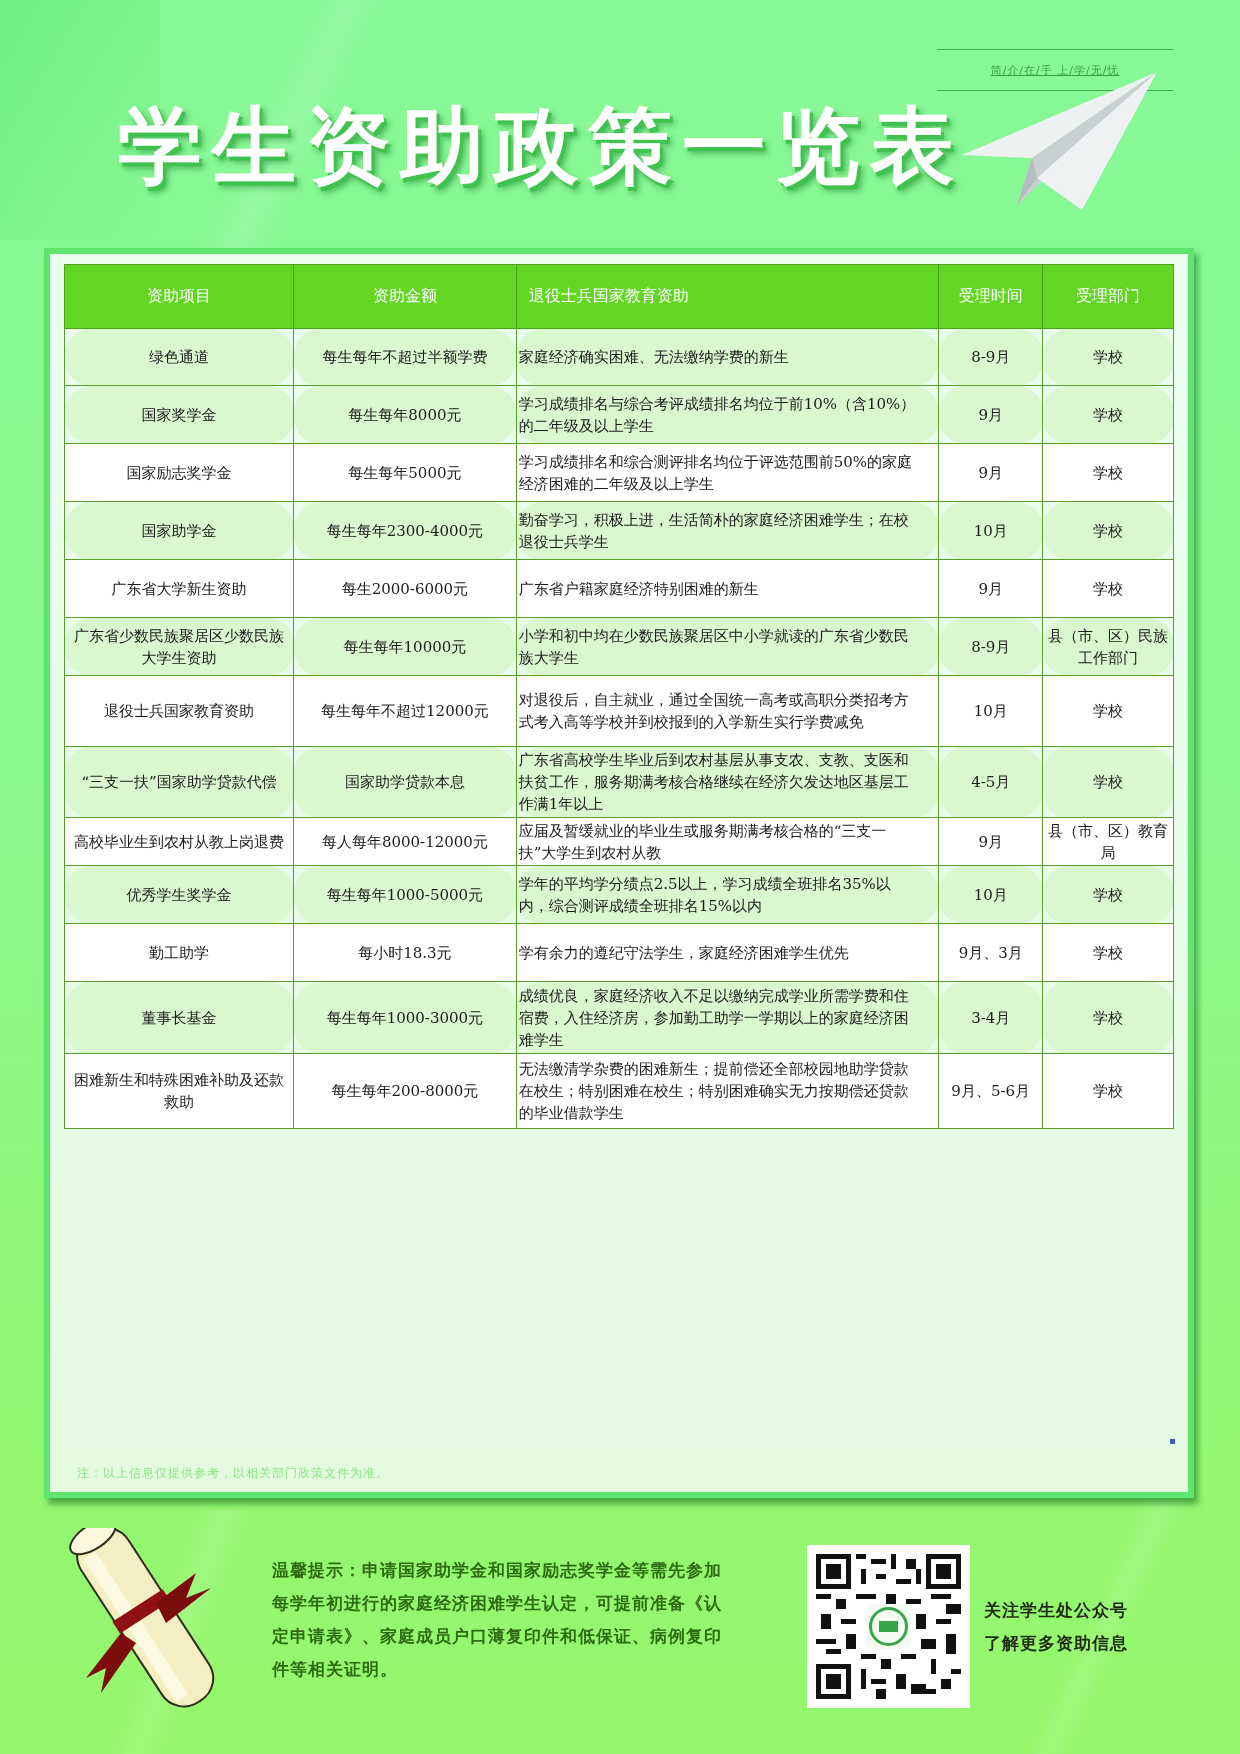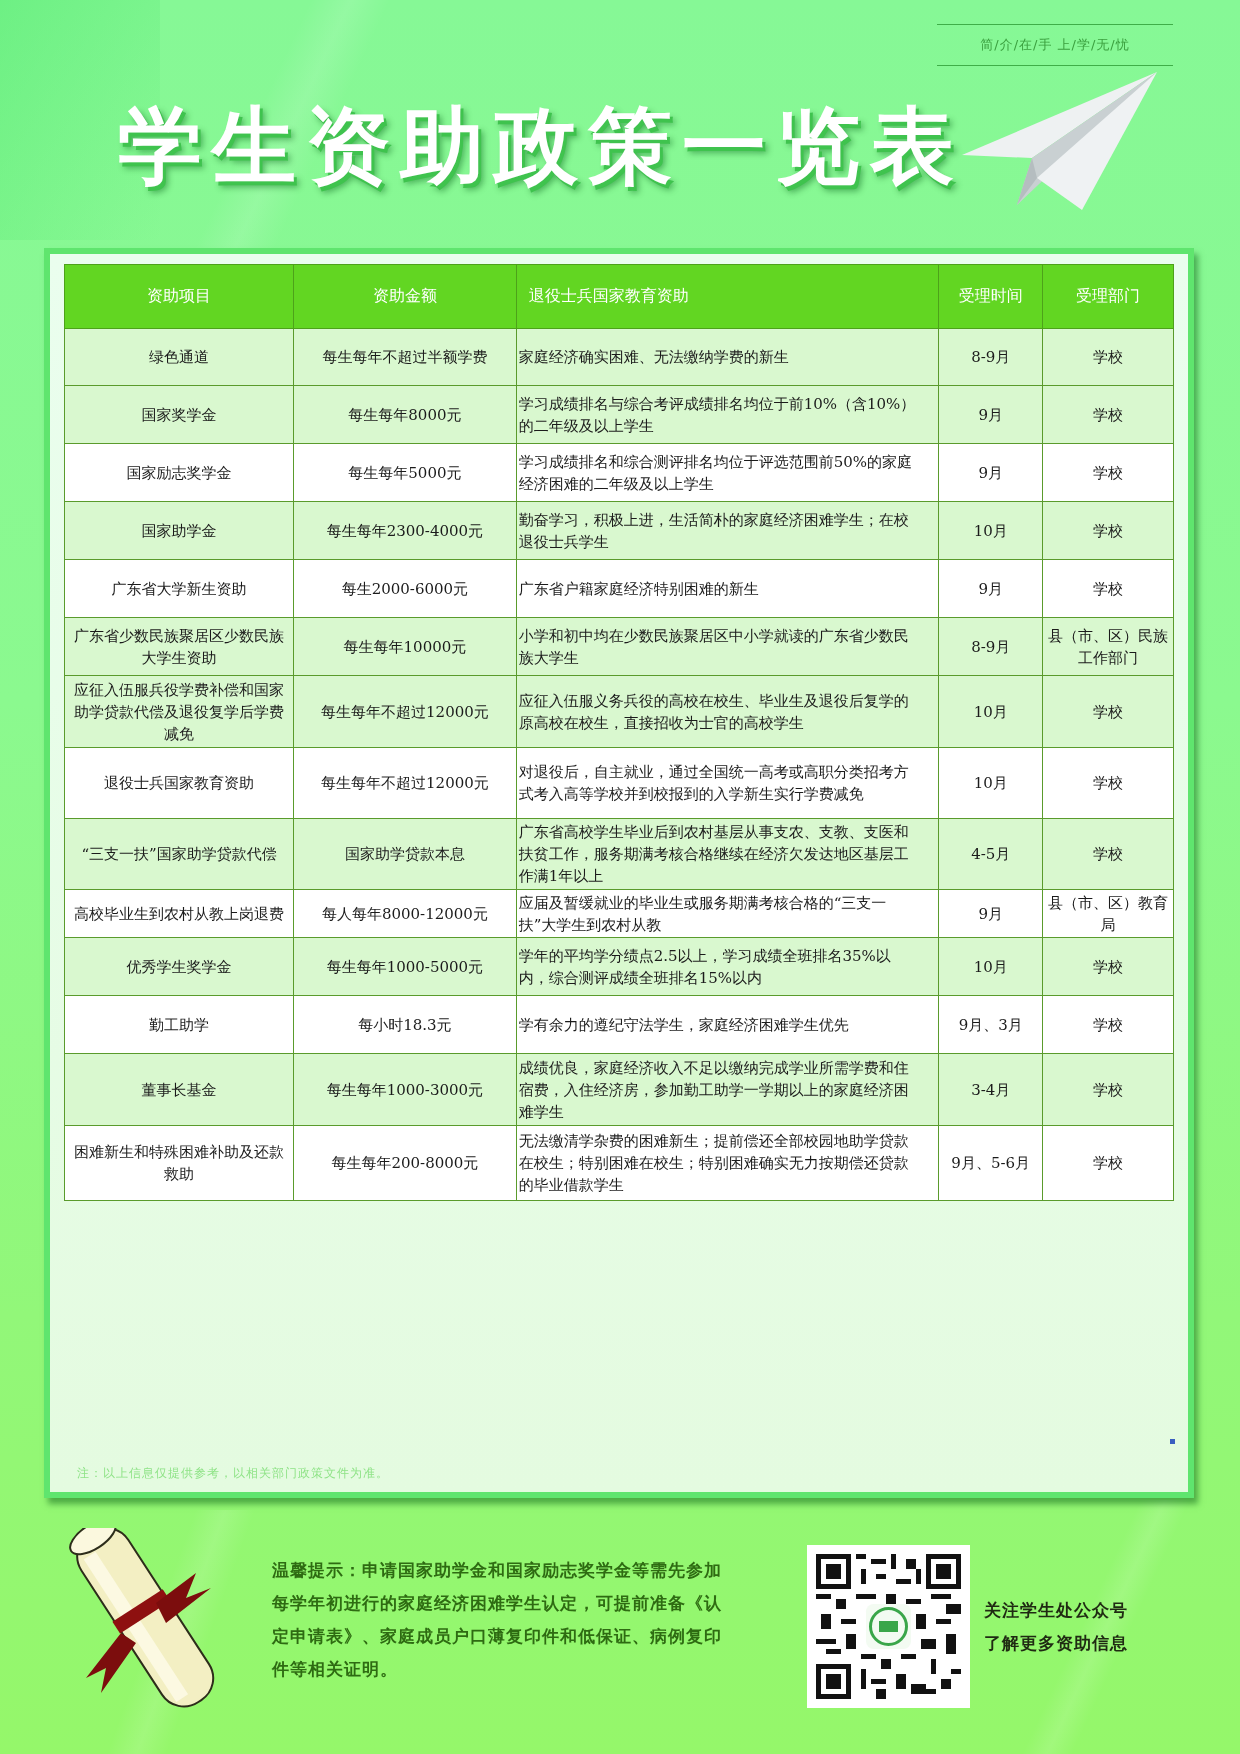--- a/index.html
+++ b/index.html
@@ -10,24 +10,24 @@
   }
   .bg-streak {
     position: absolute; pointer-events: none;
     background: linear-gradient(90deg, rgba(255,255,255,0) 0%, rgba(255,255,255,0.12) 50%, rgba(255,255,255,0) 100%);
   }
   .bg-left-shade {
     position: absolute; left: 0; top: 0; width: 160px; height: 240px;
     background: linear-gradient(120deg, rgba(80,230,110,0.45), rgba(80,230,110,0));
   }
   .slogan {
-    position: absolute; left: 937px; top: 24px; width: 236px; height: 40px;
+    position: absolute; left: 937px; top: 49px; width: 236px; height: 40px;
     border-top: 1px solid #3fae48; border-bottom: 1px solid #3fae48;
-    color: #3a9f3e; font-size: 13px; letter-spacing: 1px;
-    display: flex; align-items: center; justify-content: center;
+    color: #3a9f3e; font-size: 11px; letter-spacing: 1px;
+    display: flex; align-items: center; justify-content: center; text-decoration: underline;
   }
   .title {
     position: absolute; left: 118px; top: 90px;
     font-size: 84px; font-weight: bold; color: #ffffff;
     letter-spacing: 10px;
     text-shadow: 3px 4px 0 #3fc34e, 5px 6px 6px rgba(0,90,20,0.45);
     font-family: "DejaVu Sans", sans-serif;
   }
   .plane { position: absolute; left: 962px; top: 70px; width: 200px; height: 145px; }
 
@@ -48,21 +48,21 @@
   table.policy th {
     background: #62d622; color: #ffffff; font-weight: normal; font-size: 16px;
     height: 61px; border: 1px solid #4da21a; text-align: center;
   }
   table.policy th.left { text-align: left; padding-left: 12px; }
   table.policy td {
     border: 1.5px solid #5a9b2c; text-align: center; vertical-align: middle;
     line-height: 22px; padding: 0 2px;
   }
   table.policy td.cond { text-align: left; padding-left: 2px; padding-right: 18px; }
-  tr.alt td { background: #d9f8cf; }
+  tr.alt td { background: #d9f8cf; border-radius: 26px; }
   tr.plain td { background: #ffffff; }
   .resize-corner {
     position: absolute; left: 1170px; top: 1439px; width: 5px; height: 5px; background: #3a5fc0;
   }
   .note {
     position: absolute; left: 77px; top: 1465px;
     color: #8fe387; font-size: 12px; letter-spacing: 1px;
   }
   .scroll-icon { position: absolute; left: 46px; top: 1528px; width: 190px; height: 185px; }
   .tip {
@@ -153,27 +153,20 @@
       <td class="cond">广东省户籍家庭经济特别困难的新生</td>
       <td>9月</td>
       <td>学校</td>
     </tr>
     <tr class="alt" style="height:58px">
       <td>广东省少数民族聚居区少数民族大学生资助</td>
       <td>每生每年10000元</td>
       <td class="cond">小学和初中均在少数民族聚居区中小学就读的广东省少数民族大学生</td>
       <td>8-9月</td>
       <td>县（市、区）民族工作部门</td>
-    </tr>
-    <tr class="alt" style="height:72px">
-      <td>应征入伍服兵役学费补偿和国家助学贷款代偿及退役复学后学费减免</td>
-      <td>每生每年不超过12000元</td>
-      <td class="cond">应征入伍服义务兵役的高校在校生、毕业生及退役后复学的原高校在校生，直接招收为士官的高校学生</td>
-      <td>10月</td>
-      <td>学校</td>
     </tr>
     <tr class="plain" style="height:71px">
       <td>退役士兵国家教育资助</td>
       <td>每生每年不超过12000元</td>
       <td class="cond">对退役后，自主就业，通过全国统一高考或高职分类招考方式考入高等学校并到校报到的入学新生实行学费减免</td>
       <td>10月</td>
       <td>学校</td>
     </tr>
     <tr class="alt" style="height:71px">
       <td>“三支一扶”国家助学贷款代偿</td>

